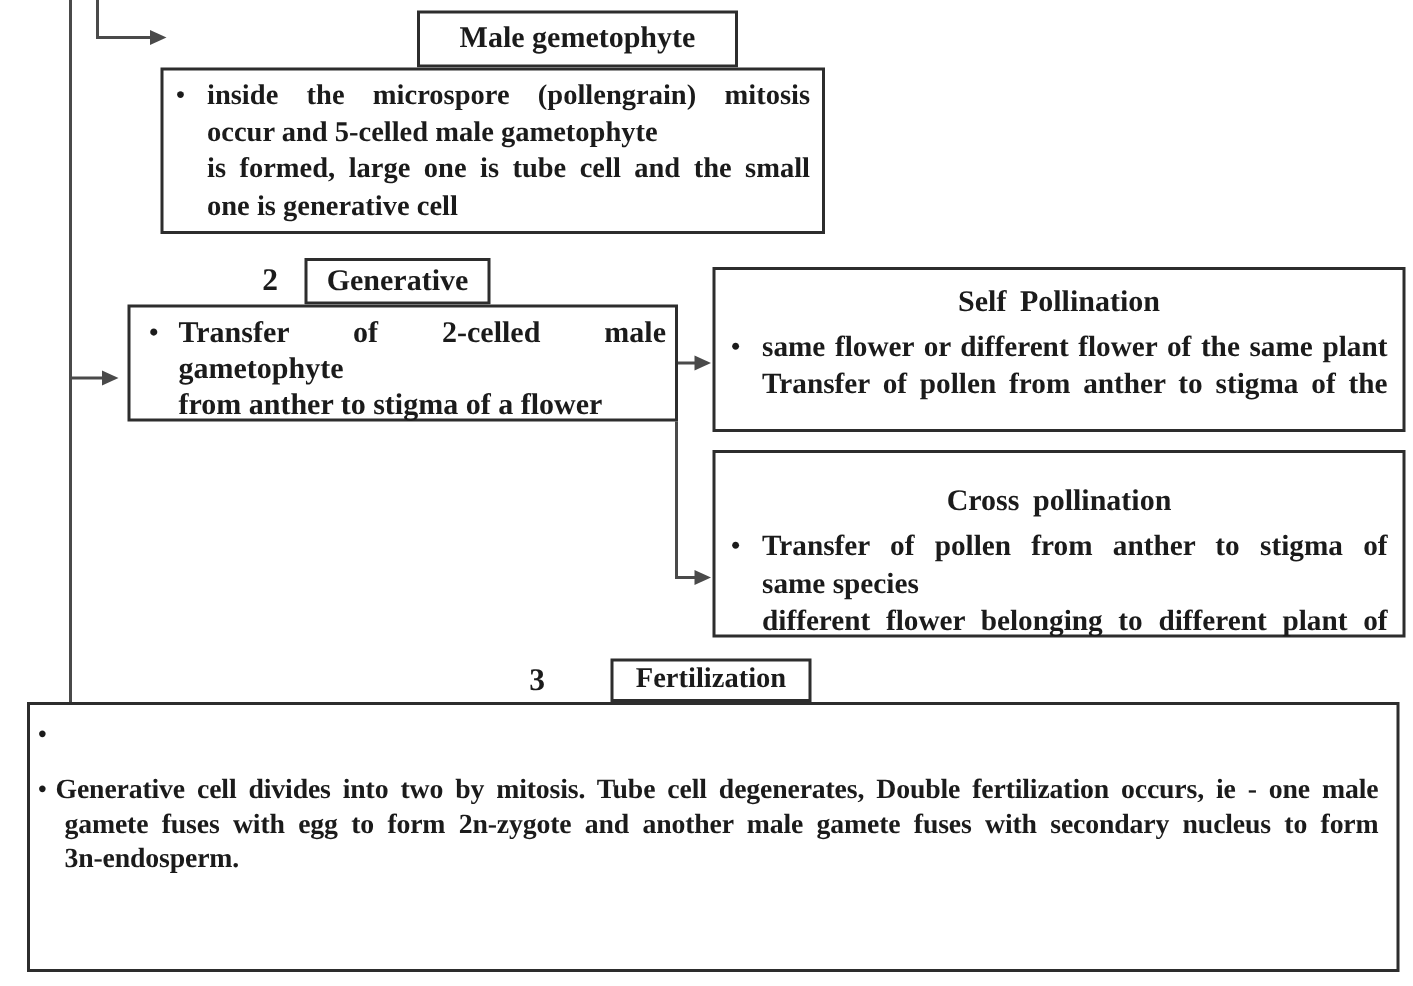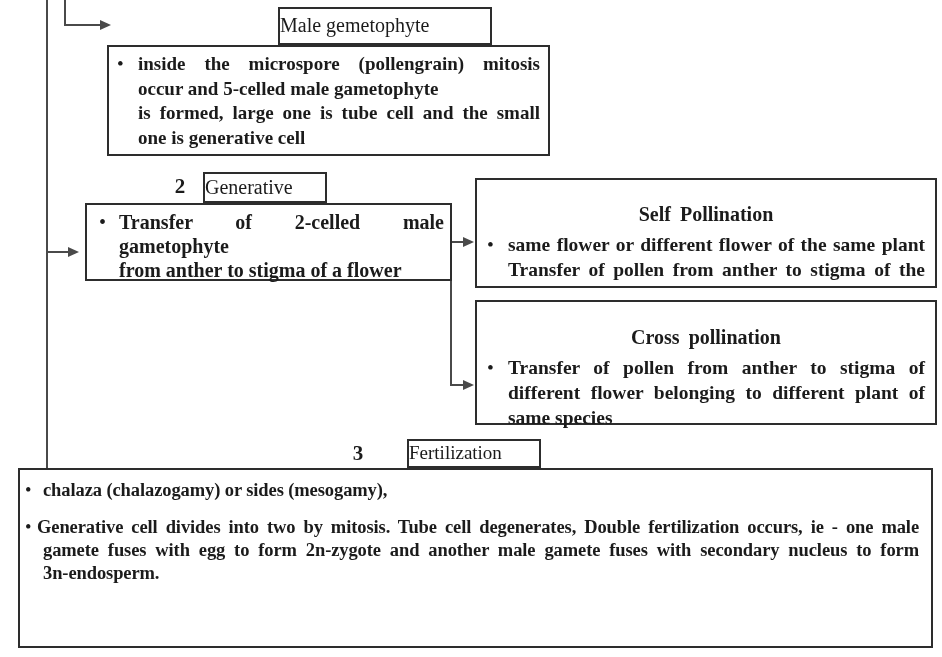--- a/index.html
+++ b/index.html
@@ -11,37 +11,37 @@
   .ln{position:absolute;background:#4a4a4a;z-index:0;}
   .ln.h{height:2px;}
   .ln.v{width:2px;}
   .ah{position:absolute;width:0;height:0;z-index:0;
       border-top:5px solid transparent;border-bottom:5px solid transparent;
       border-left:11px solid #4a4a4a;}
   
   .box{position:absolute;box-sizing:border-box;background:#ffffff;
        border:2px solid #2d2d2d;z-index:1;}
   .titlebox{position:absolute;box-sizing:border-box;background:#ffffff;
-       border:2px solid #2d2d2d;z-index:2;font-weight:normal;
+       border:2px solid #2d2d2d;z-index:2;font-weight:bold;text-align:center;
        font-size:20px;white-space:nowrap;}
   .steplabel{position:absolute;font-weight:bold;font-size:21px;z-index:2;
        text-align:center;width:24px;}
   
   .bi{display:flex;align-items:flex-start;}
   .bm{flex:0 0 auto;}
   .bt{flex:1 1 auto;min-width:0;}
   .tl{white-space:nowrap;font-weight:bold;}
   .tl.j{white-space:normal;text-align:justify;text-align-last:justify;}
   .tl.ind{padding-left:6px;}
   
   .male-box{font-size:19px;line-height:24.5px;padding:5px 8px 0 8px;}
   .male-box .bm{width:21px;}
   .poll-box{font-size:20px;line-height:24px;padding:5px 6px 0 12px;}
   .poll-box .bm{width:20px;}
-  .sp-box{font-size:19.5px;line-height:25px;padding:17px 10px;}
+  .sp-box{font-size:19.5px;line-height:25px;padding:4px 10px;}
   .sp-box .bm{width:21px;}
   .sp-title{font-weight:bold;text-align:center;font-size:20px;word-spacing:4px;}
   .fert-box{font-size:18.5px;line-height:23px;padding:9px 12px 0 5px;letter-spacing:-0.1px;}
   .fert-box .bm{width:12px;}
 </style>
 </head>
 <body>
 
 <div class="canvas">
 
@@ -92,39 +92,38 @@
     <div class="bi">
       <span class="bm">•</span>
       <div class="bt">
         <div class="tl j">same flower or different flower of the same plant</div>
         <div class="tl j">Transfer of pollen from anther to stigma of the</div>
       </div>
     </div>
   </div>
 
   <div class="box sp-box" style="left:475px;top:300px;width:462px;height:125px">
-    <div class="sp-title" style="margin-top:6px;margin-bottom:5px">Cross pollination</div>
+    <div class="sp-title" style="margin-top:16px;margin-bottom:5px">Cross pollination</div>
     <div class="bi">
       <span class="bm">•</span>
       <div class="bt">
         <div class="tl j">Transfer of pollen from anther to stigma of</div>
+        <div class="tl">same species</div>
         <div class="tl j">different flower belonging to different plant of</div>
-        <div class="tl">same species</div>
       </div>
     </div>
   </div>
 
   <div class="steplabel" style="left:346px;top:441px">3</div>
   <div class="titlebox" style="left:407px;top:439px;width:134px;height:29px;line-height:24px;font-size:19px">Fertilization</div>
 
   <div class="box fert-box" style="left:18px;top:468px;width:915px;height:180px">
     <div class="bi">
       <span class="bm">•</span>
       <div class="bt">
-        <div class="tl ind">chalaza (chalazogamy) or sides (mesogamy),</div>
       </div>
     </div>
     <div class="bi" style="margin-top:14px">
       <span class="bm">•</span>
       <div class="bt">
         <div class="tl j">Generative cell divides into two by mitosis. Tube cell degenerates, Double fertilization occurs, ie - one male</div>
         <div class="tl j ind">gamete fuses with egg to form 2n-zygote and another male gamete fuses with secondary nucleus to form</div>
         <div class="tl ind">3n-endosperm.</div>
       </div>
     </div>

